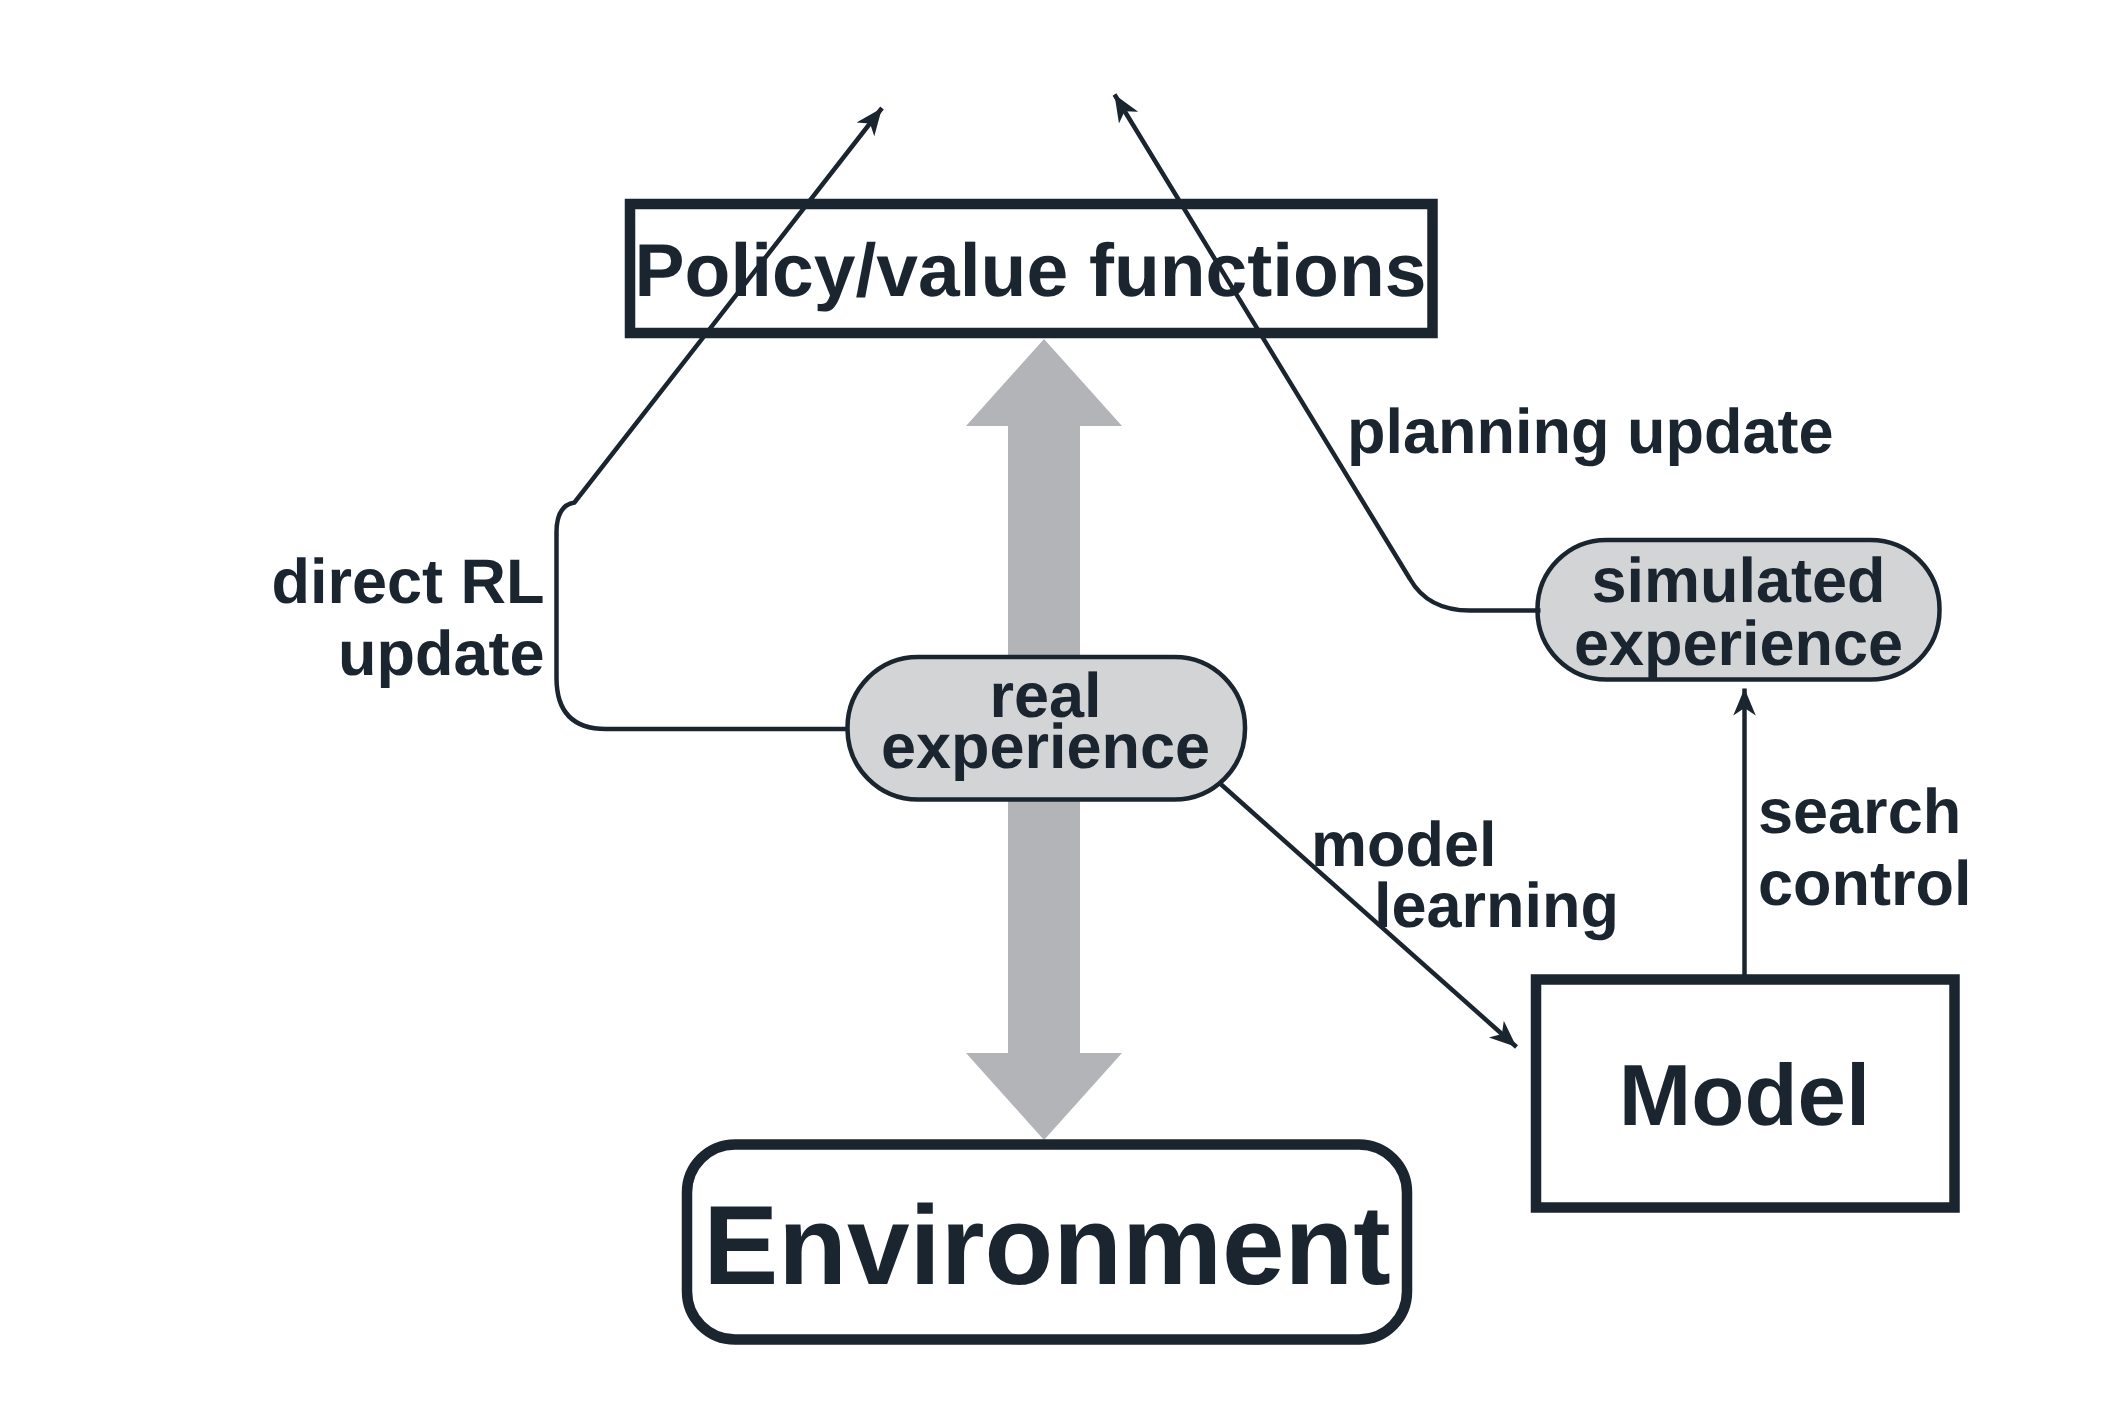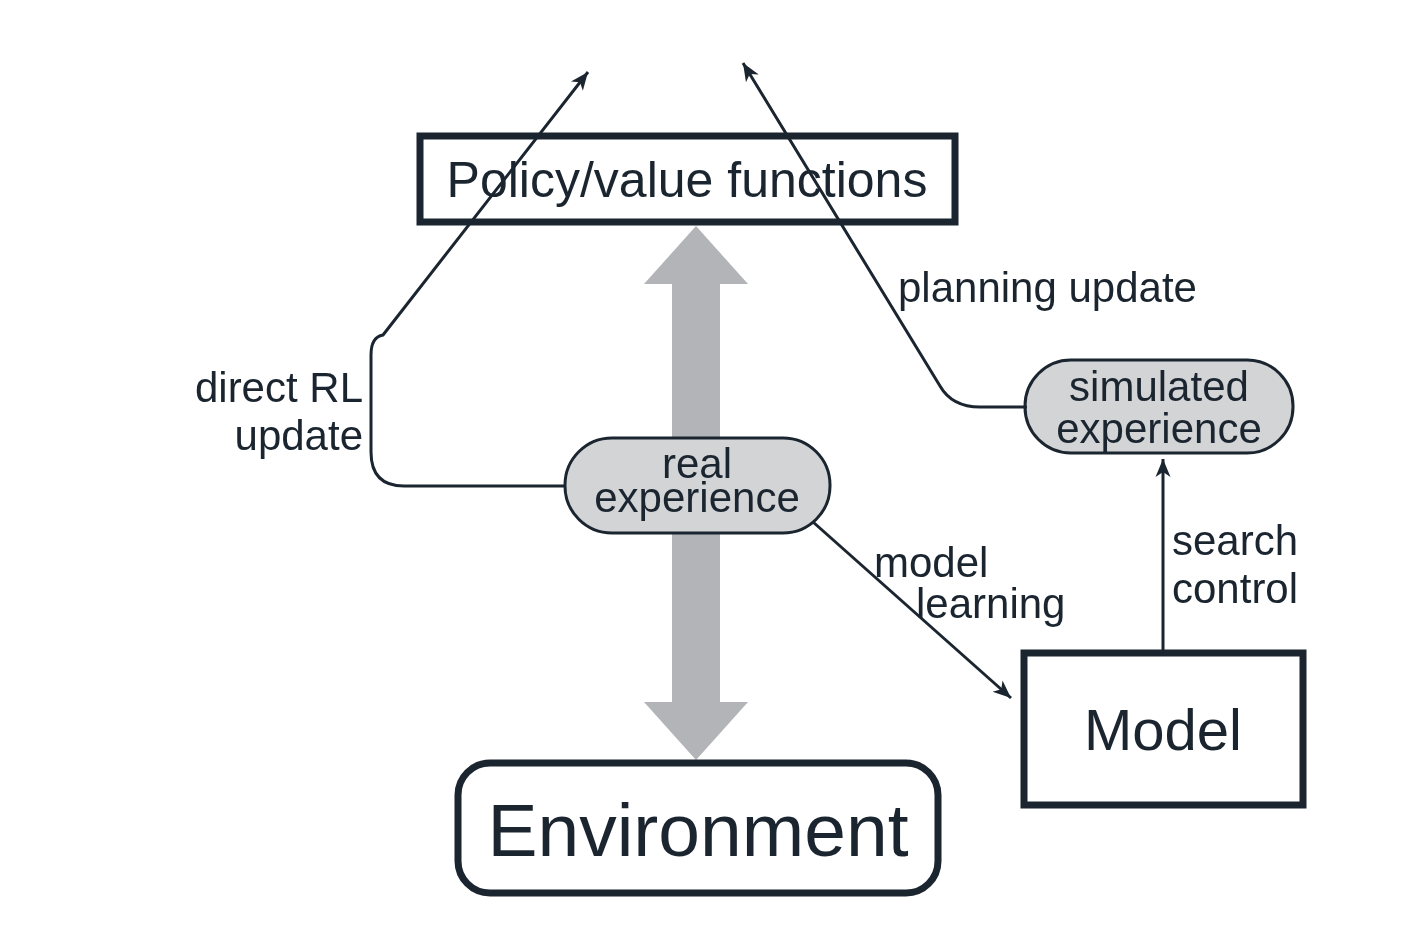--- a/index.html
+++ b/index.html
@@ -7,20 +7,21 @@
     padding: 0;
     background: #ffffff;
     width: 1418px;
     height: 950px;
     overflow: hidden;
   }
   .diagram-wrap {
     width: 1418px;
     height: 950px;
     background: var(--background, #ffffff);
+    font-weight: bold;
   }
   svg { display: block; }
 
   .box {
     fill: var(--box_fill, #ffffff);
     stroke: var(--ink, #1b2530);
     stroke-width: 7;
   }
   .box-rounded {
     fill: var(--box_fill, #ffffff);

